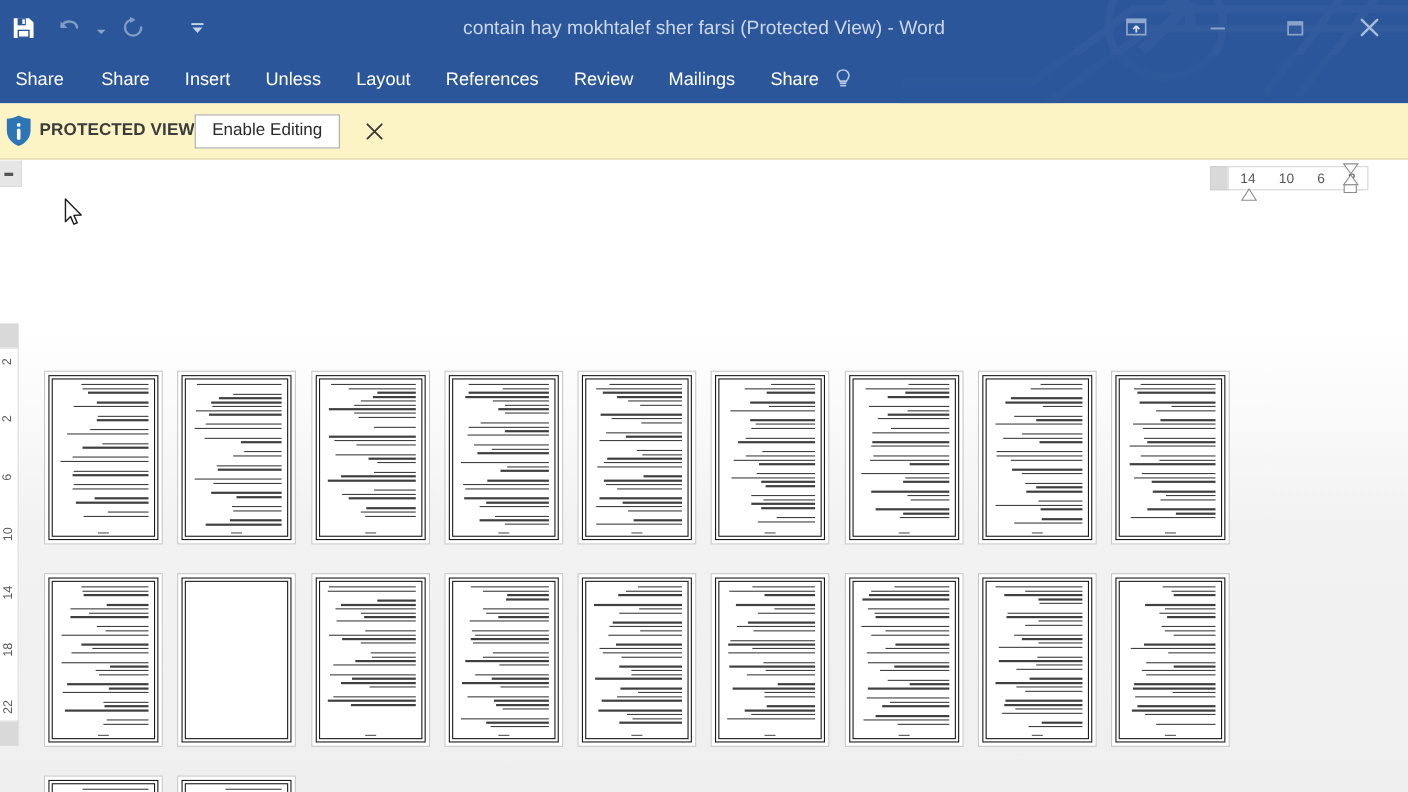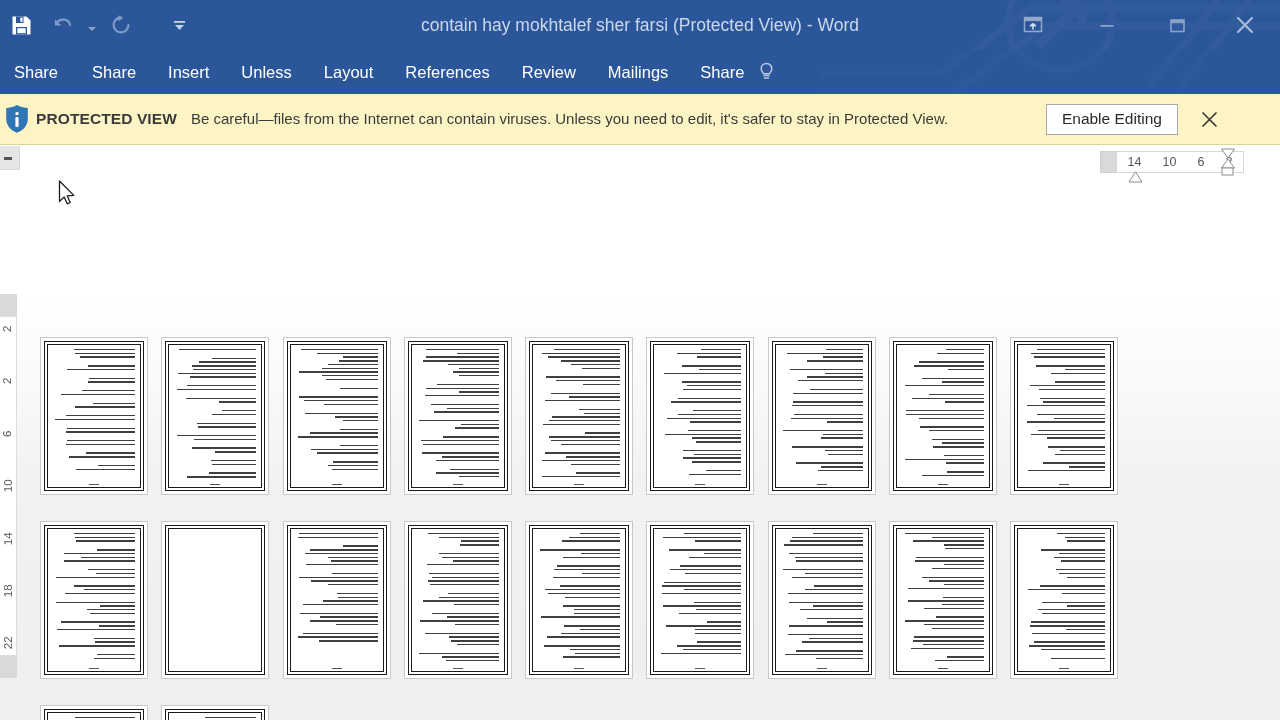--- a/index.html
+++ b/index.html
@@ -530,21 +530,20 @@
 
   <div class="pvbar">
     <div class="pv-icon">
       <svg width="26" height="30" viewBox="0 0 26 30">
         <path d="M13 1 C9 3.4 5 3.9 2.2 3.9 L2.2 14.5 C2.2 22 7.2 26.6 13 28.8 C18.8 26.6 23.8 22 23.8 14.5 L23.8 3.9 C21 3.9 17 3.4 13 1 Z" fill="#2e75b6"></path>
         <circle cx="13" cy="9.6" r="1.7" fill="#ffffff"></circle>
         <rect x="11.4" y="13" width="3.2" height="10" rx="1.1" fill="#ffffff"></rect>
       </svg>
     </div>
     <div class="pv-label">PROTECTED VIEW</div>
-    <div class="pv-msg">Be careful—files from the Internet can contain viruses. Unless you need to edit, it's safer to stay in Protected View.</div>
     <div class="pv-enable">
       <span>Enable Editing</span>
     </div>
     <div class="pv-close">
       <svg width="17" height="17" viewBox="0 0 17 17">
         <path d="M2 2 L15 15 M15 2 L2 15" stroke="#3a3a3a" stroke-width="1.7" stroke-linecap="round"></path>
       </svg>
     </div>
   </div>
 

